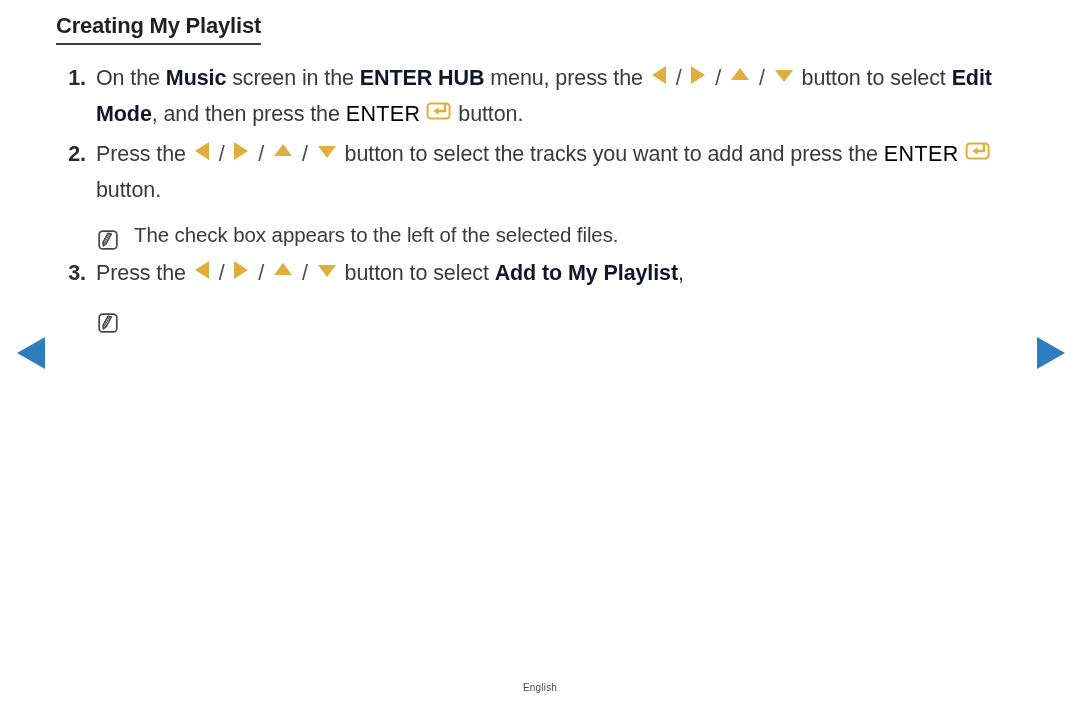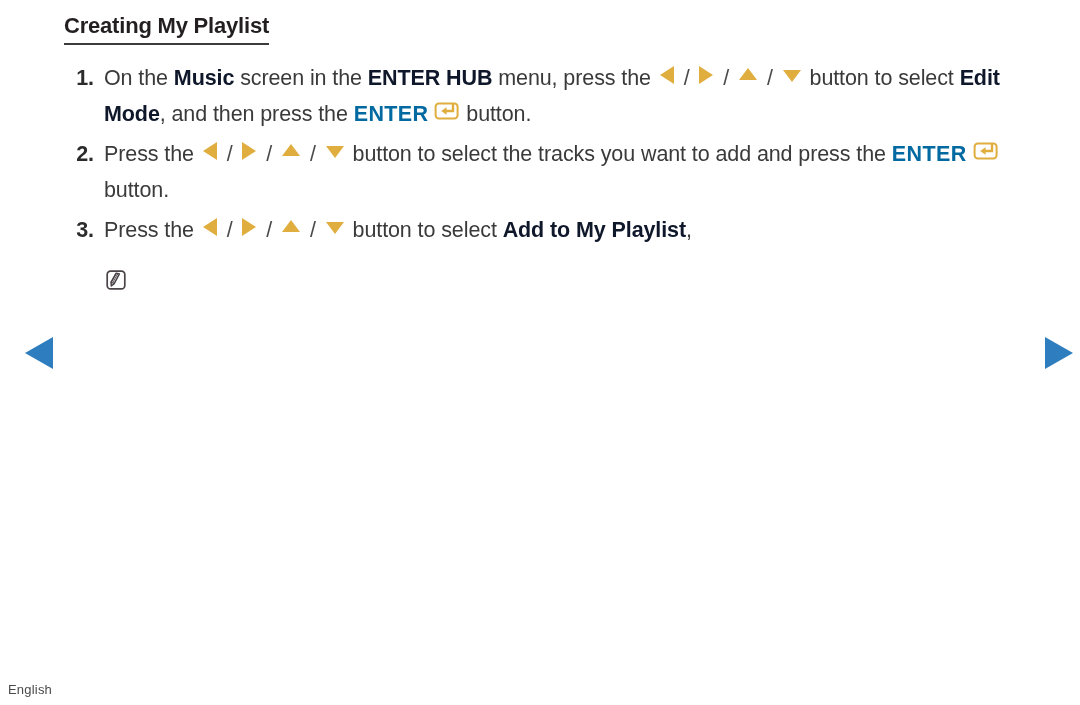--- a/index.html
+++ b/index.html
@@ -13,21 +13,21 @@
     font-family: "Liberation Sans", sans-serif;
     color: #2b2b2b;
     position: relative;
     overflow: hidden;
     -webkit-font-smoothing: antialiased;
   }
 
   
   .page {
     position: absolute;
-    left: 8px; top: 0;
+    left: 0; top: 0;
     width: 904px;
     height: 705px;
   }
 
   .content {
     position: absolute;
     left: 56px;
     top: 14px;
     width: 968px;
   }
@@ -84,22 +84,22 @@
     height: 20px;
     display: inline-block;
   }
 
   
   .hl {                 
     color: #0f172a;
     font-weight: bold;
   }
   .enter-word {
-    color: #0369a1;
-    font-weight: bold;
+    color: #000000;
+    font-weight: normal;
     letter-spacing: 0.4px;
   }
 
   
   .key {
     display: inline-block;
     vertical-align: -2px;
     line-height: 0;
   }
   .key svg { display: block; }
@@ -120,21 +120,22 @@
   }
   .nav-prev { left: 14px; }
   .nav-next { left: 1034px; }
 
   
   .footer {
     position: absolute;
     left: 0;
     top: 682px;
     width: 1080px;
-    font-size: 13px;
+    text-align: center;
+    font-size: 10px;
     color: #4a4a4a;
     letter-spacing: 0.2px;
   }
 </style>
 </head>
 <body>
 
 <div class="page">
 
   <div class="content">
@@ -160,20 +161,27 @@
                 <polygon points="3,3 3,21 17,12" fill="#e0ae3f"></polygon>
               </svg></span><span class="tri-sep"> / </span><span class="key"><svg width="24" height="24" viewBox="0 0 24 24">
                 <polygon points="3,17 21,17 12,5" fill="#e0ae3f"></polygon>
               </svg></span><span class="tri-sep"> / </span><span class="key"><svg width="24" height="24" viewBox="0 0 24 24">
                 <polygon points="3,7 21,7 12,19" fill="#e0ae3f"></polygon>
               </svg></span> button to select the tracks you want to add and press the <span class="enter-word">ENTER</span> <span class="key"><svg width="26" height="24" viewBox="0 0 26 24">
                 <rect x="1.6" y="4.5" width="22" height="15" rx="3.2" ry="3.2" fill="none" stroke="#e0ae3f" stroke-width="2"></rect>
                 <path d="M19.0 6.2 L19.0 12.0 L11.0 12.0" fill="none" stroke="#e0ae3f" stroke-width="2.4" stroke-linecap="square"></path>
                 <polygon points="12.6,8.2 12.6,15.8 7.2,12.0" fill="#e0ae3f"></polygon>
               </svg></span> button.</span></div>
+        <div class="note"><span class="note-icon"><svg width="20" height="20" viewBox="0 0 20 20">
+              <rect x="1.2" y="1.2" width="17.6" height="17.6" rx="3.4" ry="3.4" fill="none" stroke="#4a4348" stroke-width="1.7"></rect>
+              <path d="M13.4 3.9 L8.2 13.6 L5.3 16.0 L5.0 12.3 L10.2 3.2 Z" fill="none" stroke="#4a4348" stroke-width="1.5" stroke-linejoin="round"></path>
+              <path d="M10.2 3.2 L5.0 12.3" fill="none" stroke="#4a4348" stroke-width="1.1"></path>
+              <path d="M11.8 3.6 L6.6 13.0" fill="none" stroke="#4a4348" stroke-width="0.9"></path>
+              <path d="M5.0 12.3 L8.2 13.6" fill="none" stroke="#4a4348" stroke-width="1.1"></path>
+            </svg></span><span>The check box appears to the left of the selected files.</span></div>
         <div class="step"><span class="step-num">3.</span><span>Press the <span class="key"><svg width="20" height="24" viewBox="0 0 20 24">
                 <polygon points="17,3 17,21 3,12" fill="#e0ae3f"></polygon>
               </svg></span><span class="tri-sep"> / </span><span class="key"><svg width="20" height="24" viewBox="0 0 20 24">
                 <polygon points="3,3 3,21 17,12" fill="#e0ae3f"></polygon>
               </svg></span><span class="tri-sep"> / </span><span class="key"><svg width="24" height="24" viewBox="0 0 24 24">
                 <polygon points="3,17 21,17 12,5" fill="#e0ae3f"></polygon>
               </svg></span><span class="tri-sep"> / </span><span class="key"><svg width="24" height="24" viewBox="0 0 24 24">
                 <polygon points="3,7 21,7 12,19" fill="#e0ae3f"></polygon>
               </svg></span> button to select <span class="hl">Add to My Playlist</span>,</span></div>
         <div class="note"><span class="note-icon"><svg width="20" height="20" viewBox="0 0 20 20">

